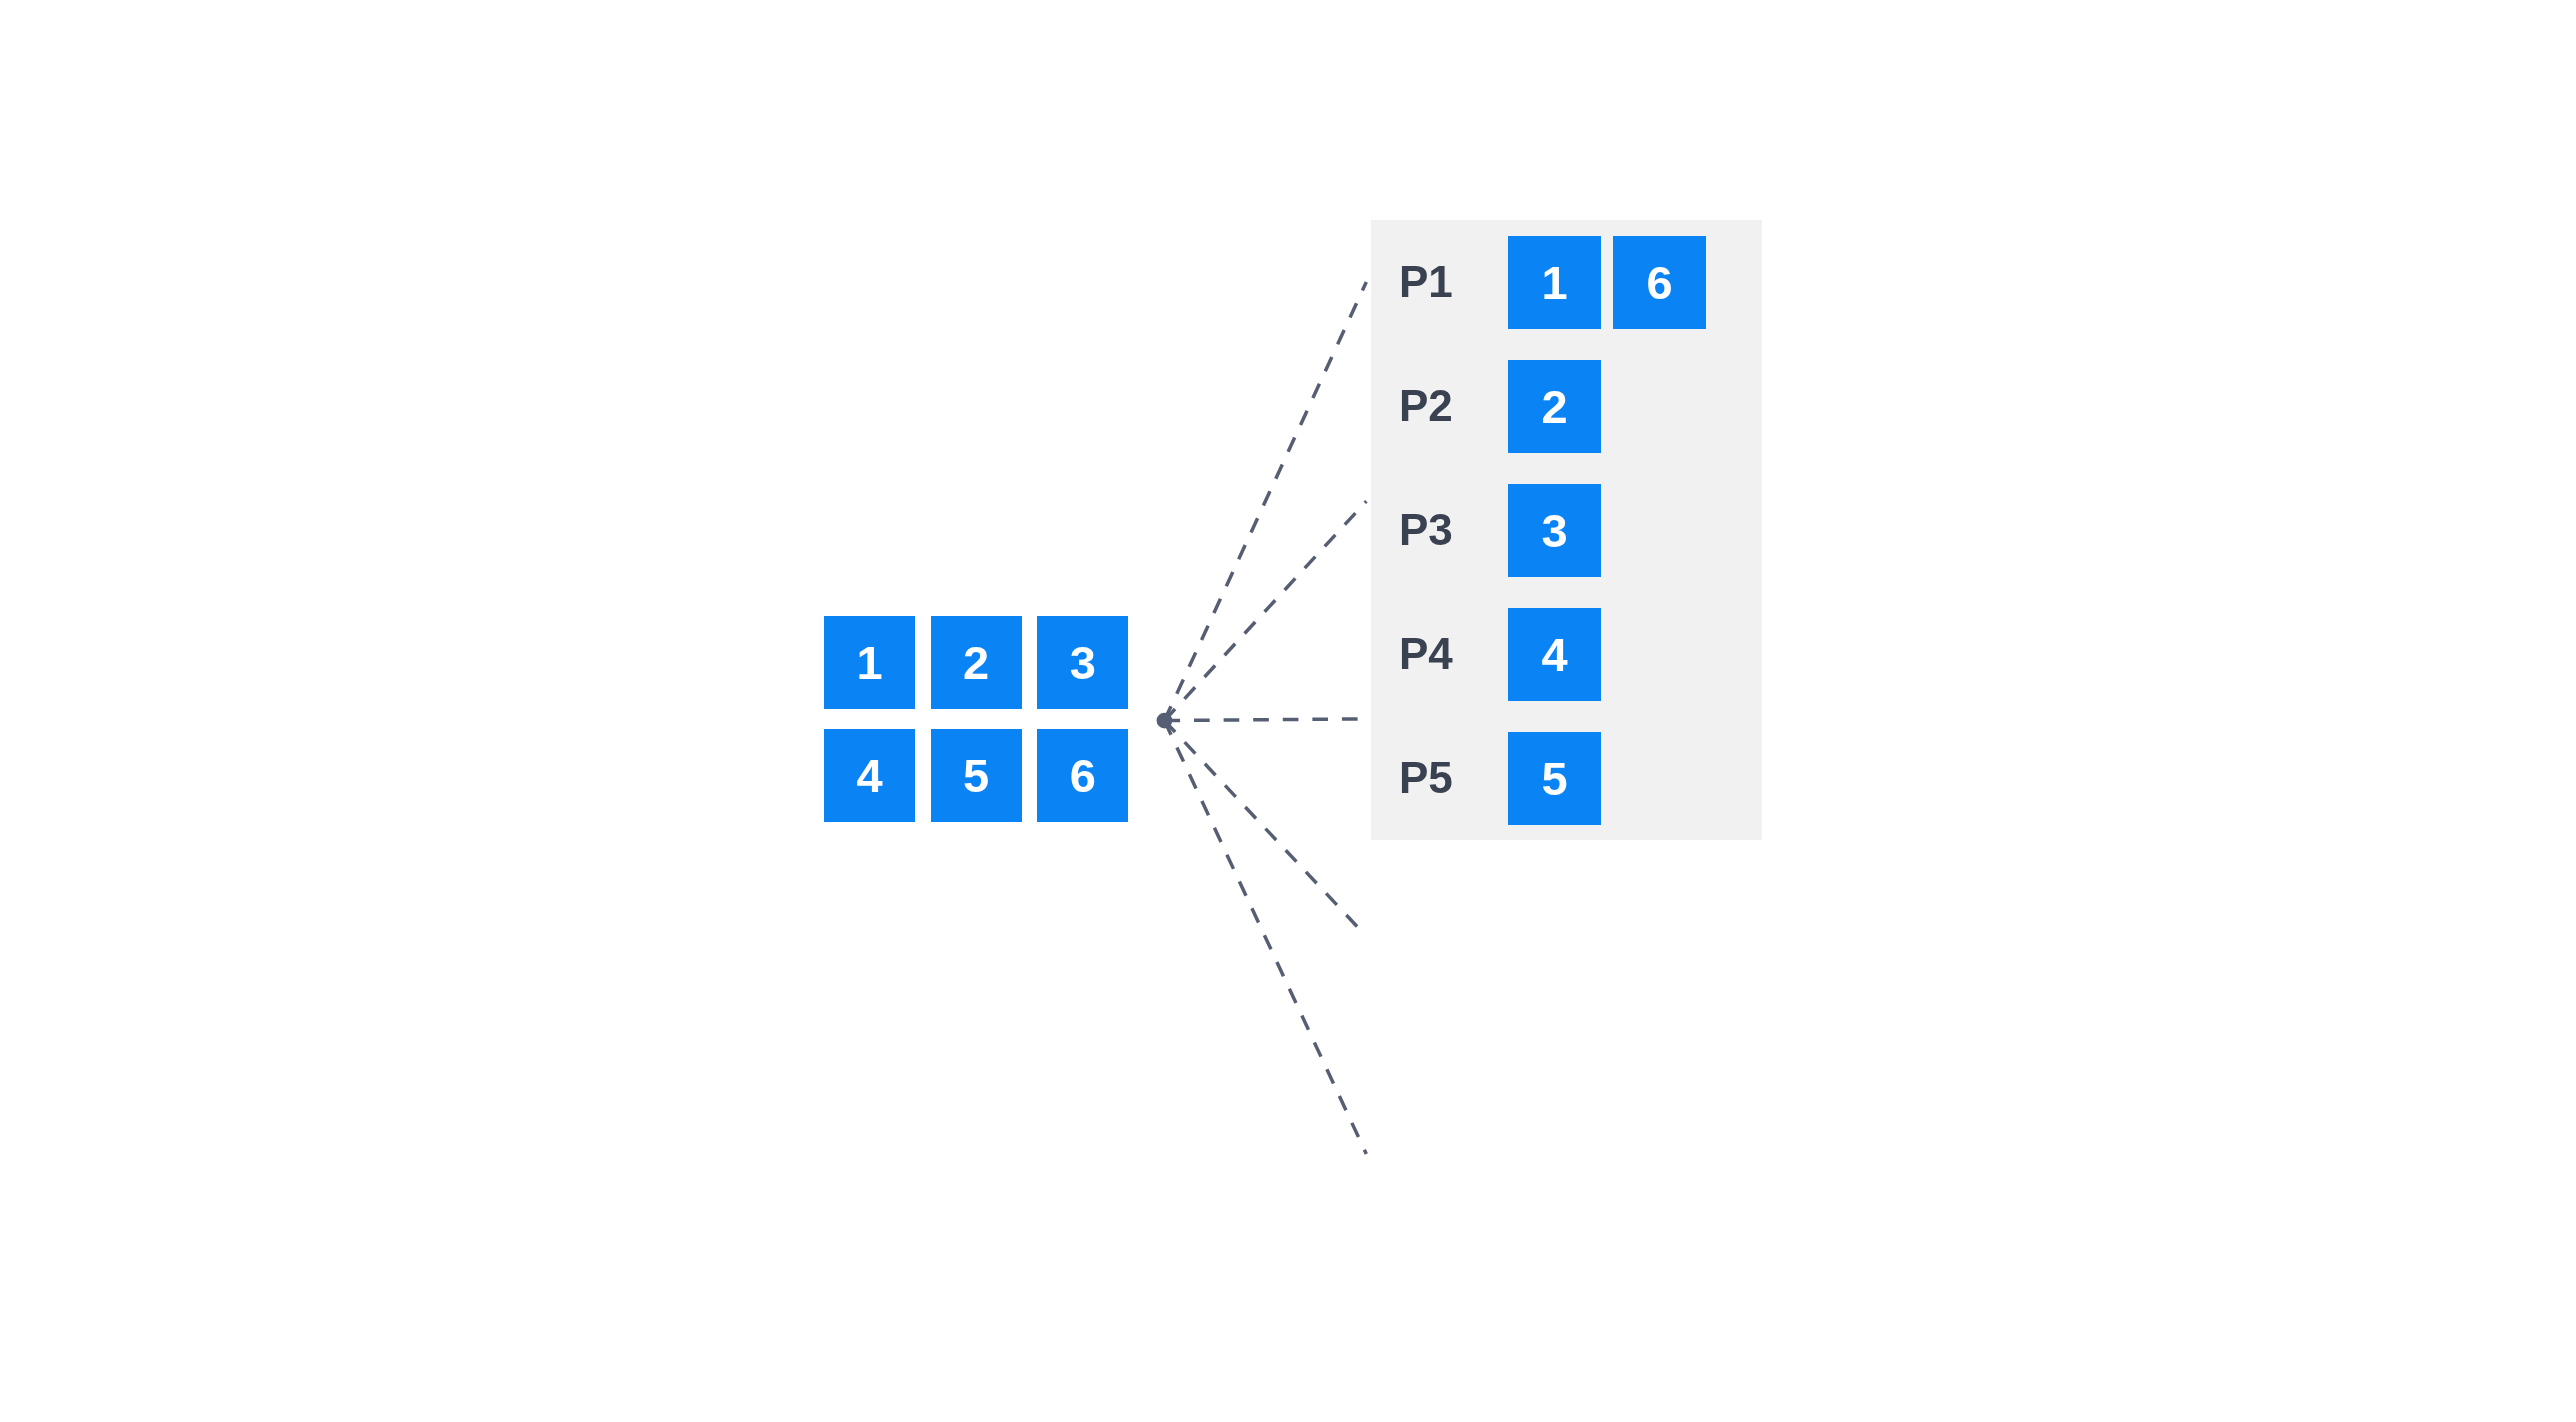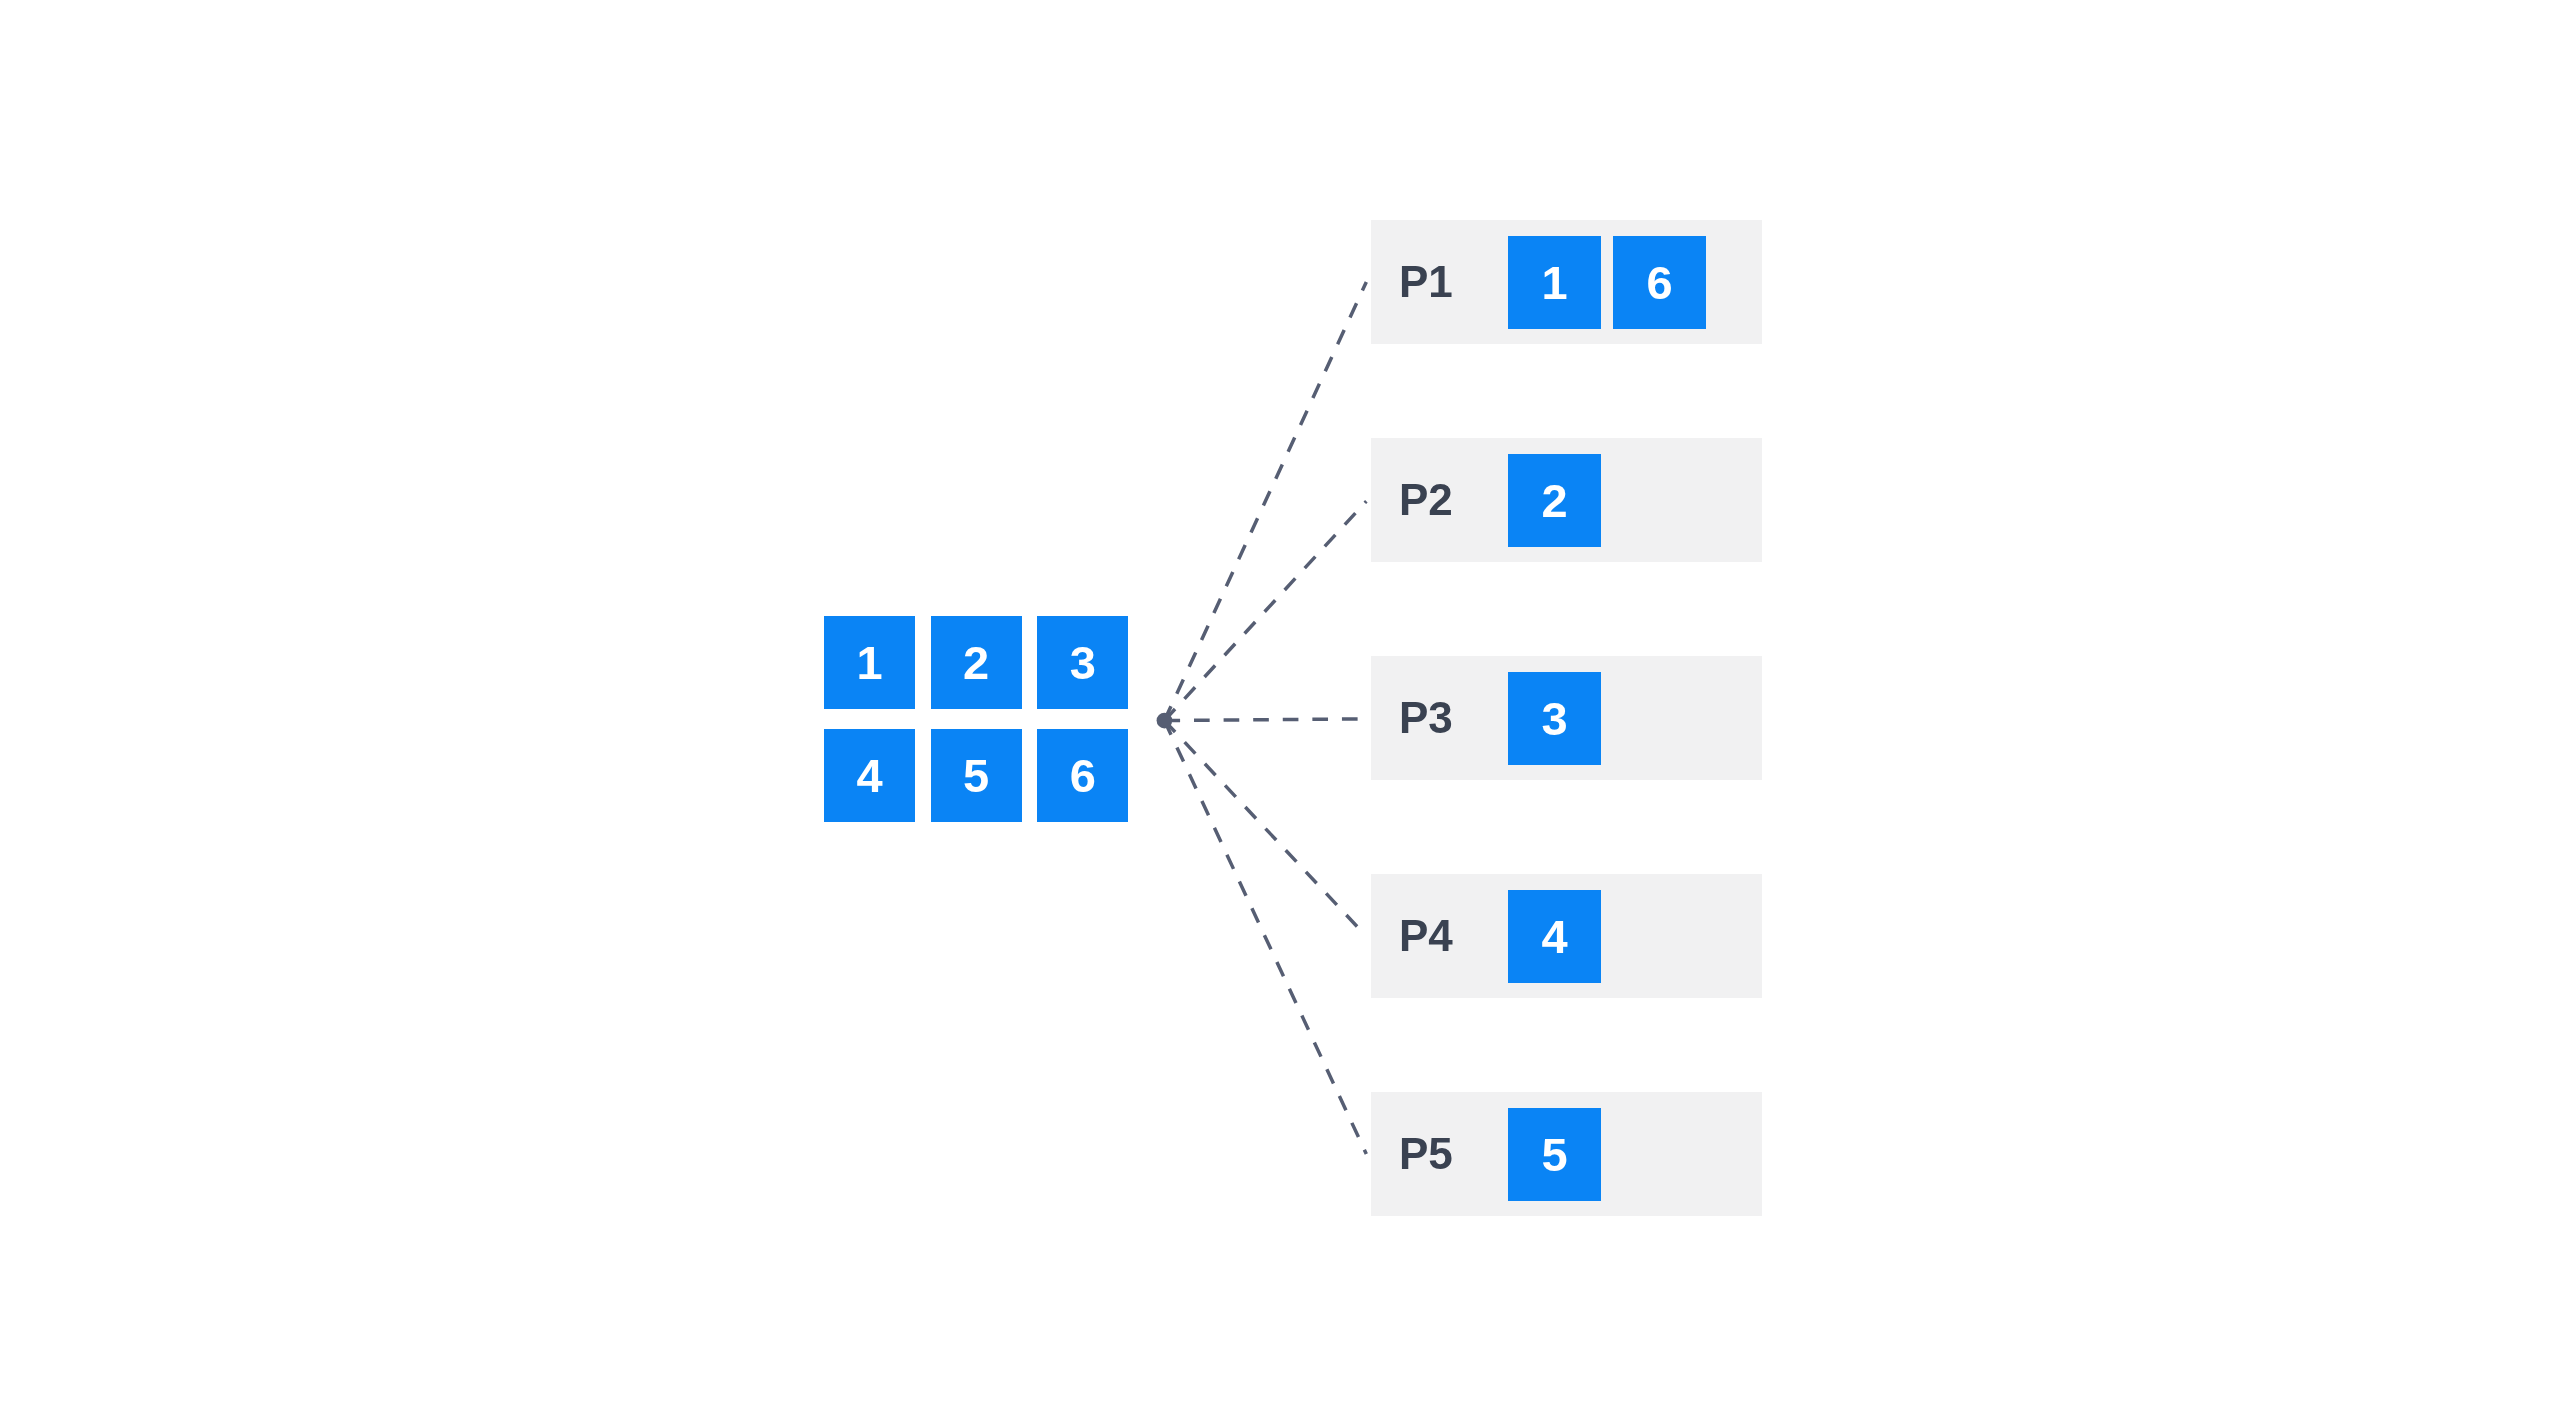--- a/index.html
+++ b/index.html
@@ -58,21 +58,20 @@
     position: absolute;
     left: 1371px;
     top: 220px;
     width: 391px;
   }
   .partition-row {
     position: relative;
     width: 391px;
     height: 124px;
     background: #f1f1f2;
-    margin-bottom: 94px;
     display: flex;
     align-items: center;
   }
   .partition-row:last-child {
     margin-bottom: 4px;
   }
   .partition-label {
     color: #3a4251;
     font-size: 44px;
     font-weight: bold;

